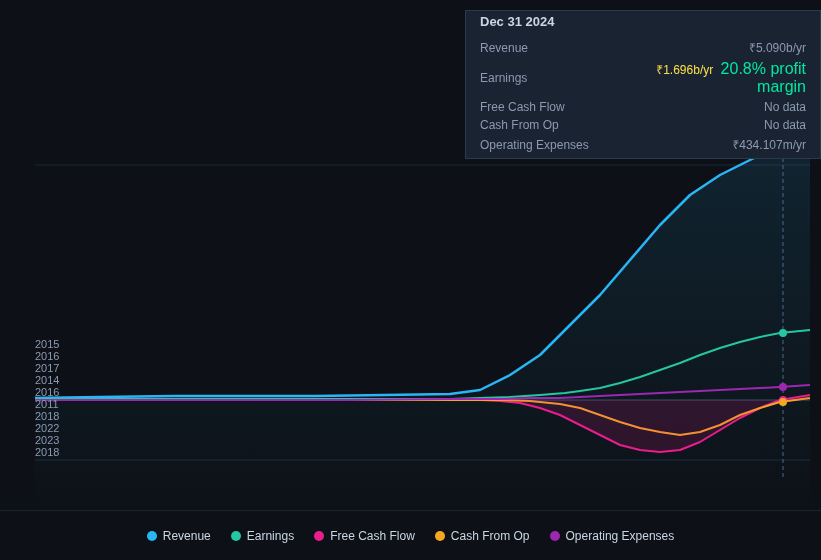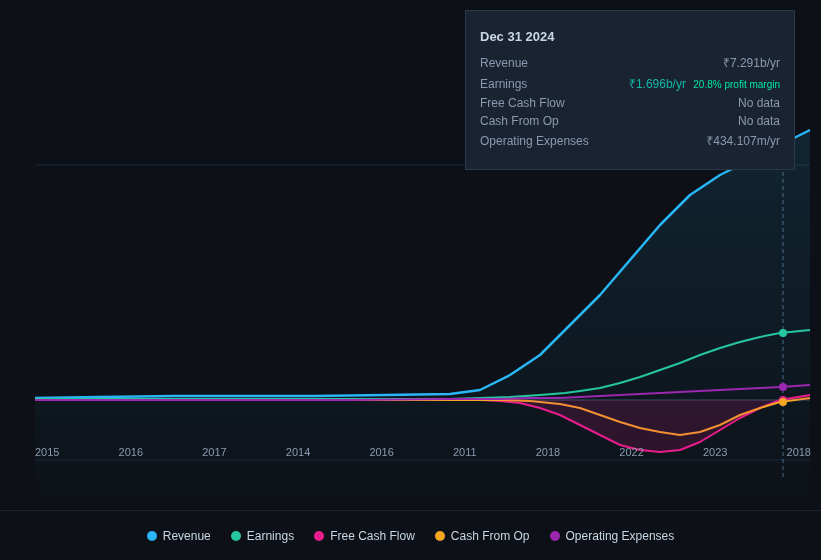--- a/index.html
+++ b/index.html
@@ -25,21 +25,21 @@
       color: #8b9ab0;
       font-size: 12px;
     }
 
     .tooltip-box {
       position: absolute;
       top: 10px;
       left: 465px;
       background: #1a2332;
       border: 1px solid #2a3a4a;
-      padding: 18px 14px;
+      padding: 3px 14px;
       min-width: 330px;
       z-index: 10;
     }
 
     .tooltip-title {
       color: #c9d6e3;
       font-size: 13px;
       font-weight: bold;
       margin-bottom: 8px;
     }
@@ -57,23 +57,23 @@
       color: #8b9ab0;
       min-width: 130px;
     }
 
     .tooltip-row .value {
       color: #8b9ab0;
       text-align: right;
     }
 
     .val-cyan { color: #00d4ff; }
-    .val-teal { color: #14b8a6; }
+    .val-teal { color: #fde047; }
     .val-orange { color: #ff8c42; }
-    .profit-margin { color: #00e8a0; font-size: 10px; margin-left: 4px; }
+    .profit-margin { color: #00e8a0; font-size: 16px; margin-left: 4px; }
 
     svg.chart-svg {
       position: absolute;
       top: 0; left: 0;
       width: 821px;
       height: 510px;
     }
 
     .legend-bar {
       position: absolute;
@@ -161,21 +161,21 @@
     <circle cx="783" cy="402" r="4" fill="#f5a623"></circle>
     <circle cx="783" cy="387" r="4" fill="#9c27b0"></circle>
   </svg>
 
   <div class="tooltip-box">
     <div class="tooltip-title">Dec 31 2024</div>
 
     <div class="tooltip-row">
       <span class="label">Revenue</span>
       <span class="value val-cyan">
-        <span>₹7.291b</span><span>/yr</span>
+        <span>₹5.090b</span><span>/yr</span>
       </span>
     </div>
 
     <div class="tooltip-row">
       <span class="label">Earnings</span>
       <span class="value">
         <span class="val-teal">₹1.696b</span><span class="val-teal">/yr</span>
         <span class="profit-margin"><span>20.8%</span> <span>profit margin</span></span>
       </span>
     </div>
@@ -191,21 +191,21 @@
     </div>
 
     <div class="tooltip-row">
       <span class="label">Operating Expenses</span>
       <span class="value val-orange">
         <span>₹434.107m</span><span>/yr</span>
       </span>
     </div>
   </div>
 
-  <div style="position:absolute; bottom:52px; left:35px; right:10px; display:flex; justify-content:space-between;">
+  <div style="position:absolute; bottom:52px; left:35px; right:10px; display:flex; flex-direction:column;">
     <span class="x-label">2015</span>
     <span class="x-label">2016</span>
     <span class="x-label">2017</span>
     <span class="x-label">2014</span>
     <span class="x-label">2016</span>
     <span class="x-label">2011</span>
     <span class="x-label">2018</span>
     <span class="x-label">2022</span>
     <span class="x-label">2023</span>
     <span class="x-label">2018</span>

